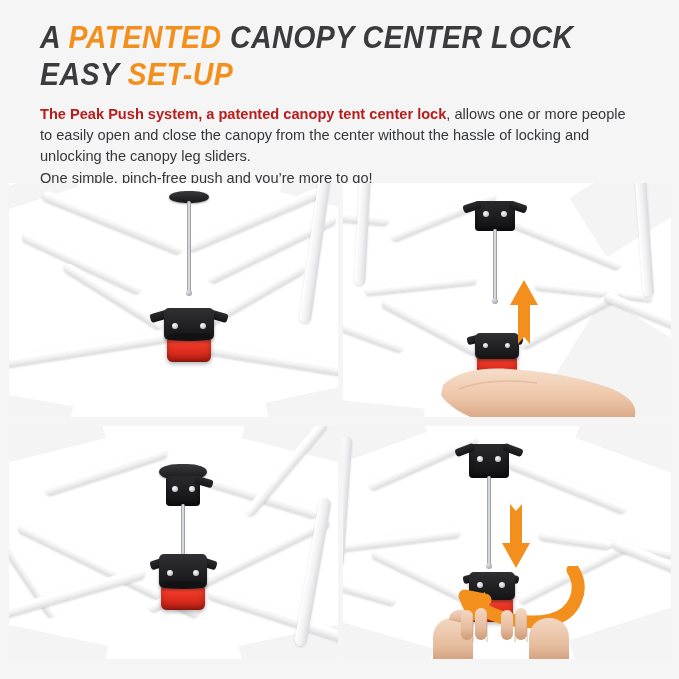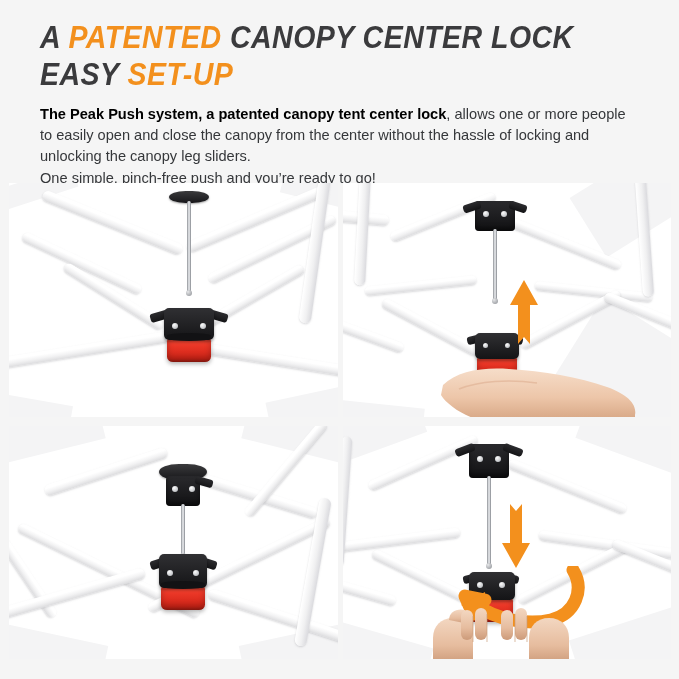--- a/index.html
+++ b/index.html
@@ -27,21 +27,21 @@
   }
   .hl { color:#f3901d; }
 
   #body-copy {
     margin-top:11px;
     font-size:14.6px;
     line-height:1.45;
     color:#35373a;
     padding:0 26px;
   }
-  #body-copy .strong { font-weight:bold; color:#000000; }
+  #body-copy .strong { font-weight:bold; color:#b91c1c; }
 
   
   #grid {
     position:absolute;
     left:9px; top:183px;
     width:662px; height:476px;
     display:grid;
     grid-template-columns:1fr 1fr;
     grid-template-rows:1fr 1fr;
     column-gap:5px;
@@ -153,21 +153,21 @@
 </style>
 </head>
 <body>
 
 <div id="header">
 
   <div class="title-line"><span>A </span><span class="hl">PATENTED</span><span> CANOPY CENTER LOCK</span></div>
 
   <div class="title-line"><span>EASY </span><span class="hl">SET-UP</span></div>
 
-  <p id="body-copy"><span class="strong">The Peak Push system, a patented canopy tent center lock</span><span>, allows one or more people to easily open and close the canopy from the center without the hassle of locking and unlocking the canopy leg sliders.</span><br><span>One simple, pinch-free push and you’re ready to go!</span></p>
+  <p id="body-copy"><span class="strong">The Peak Push system, a patented canopy tent center lock</span><span>, allows one or more people to easily open and close the canopy from the center without the hassle of locking and unlocking the canopy leg sliders.</span><br><span>One simple, pinch-free push and you’re more to go!</span></p>
 </div>
 
 <div id="grid">
 
   <div class="panel">
     <div class="stage">
 
       <div class="corner" style="left:-10px;top:-6px;width:78px;height:22px;transform:rotate(-18deg);"></div>
       <div class="corner" style="right:-14px;top:-8px;width:70px;height:26px;transform:rotate(14deg);"></div>
       <div class="corner" style="right:-20px;bottom:-10px;width:90px;height:34px;transform:rotate(-12deg);"></div>

